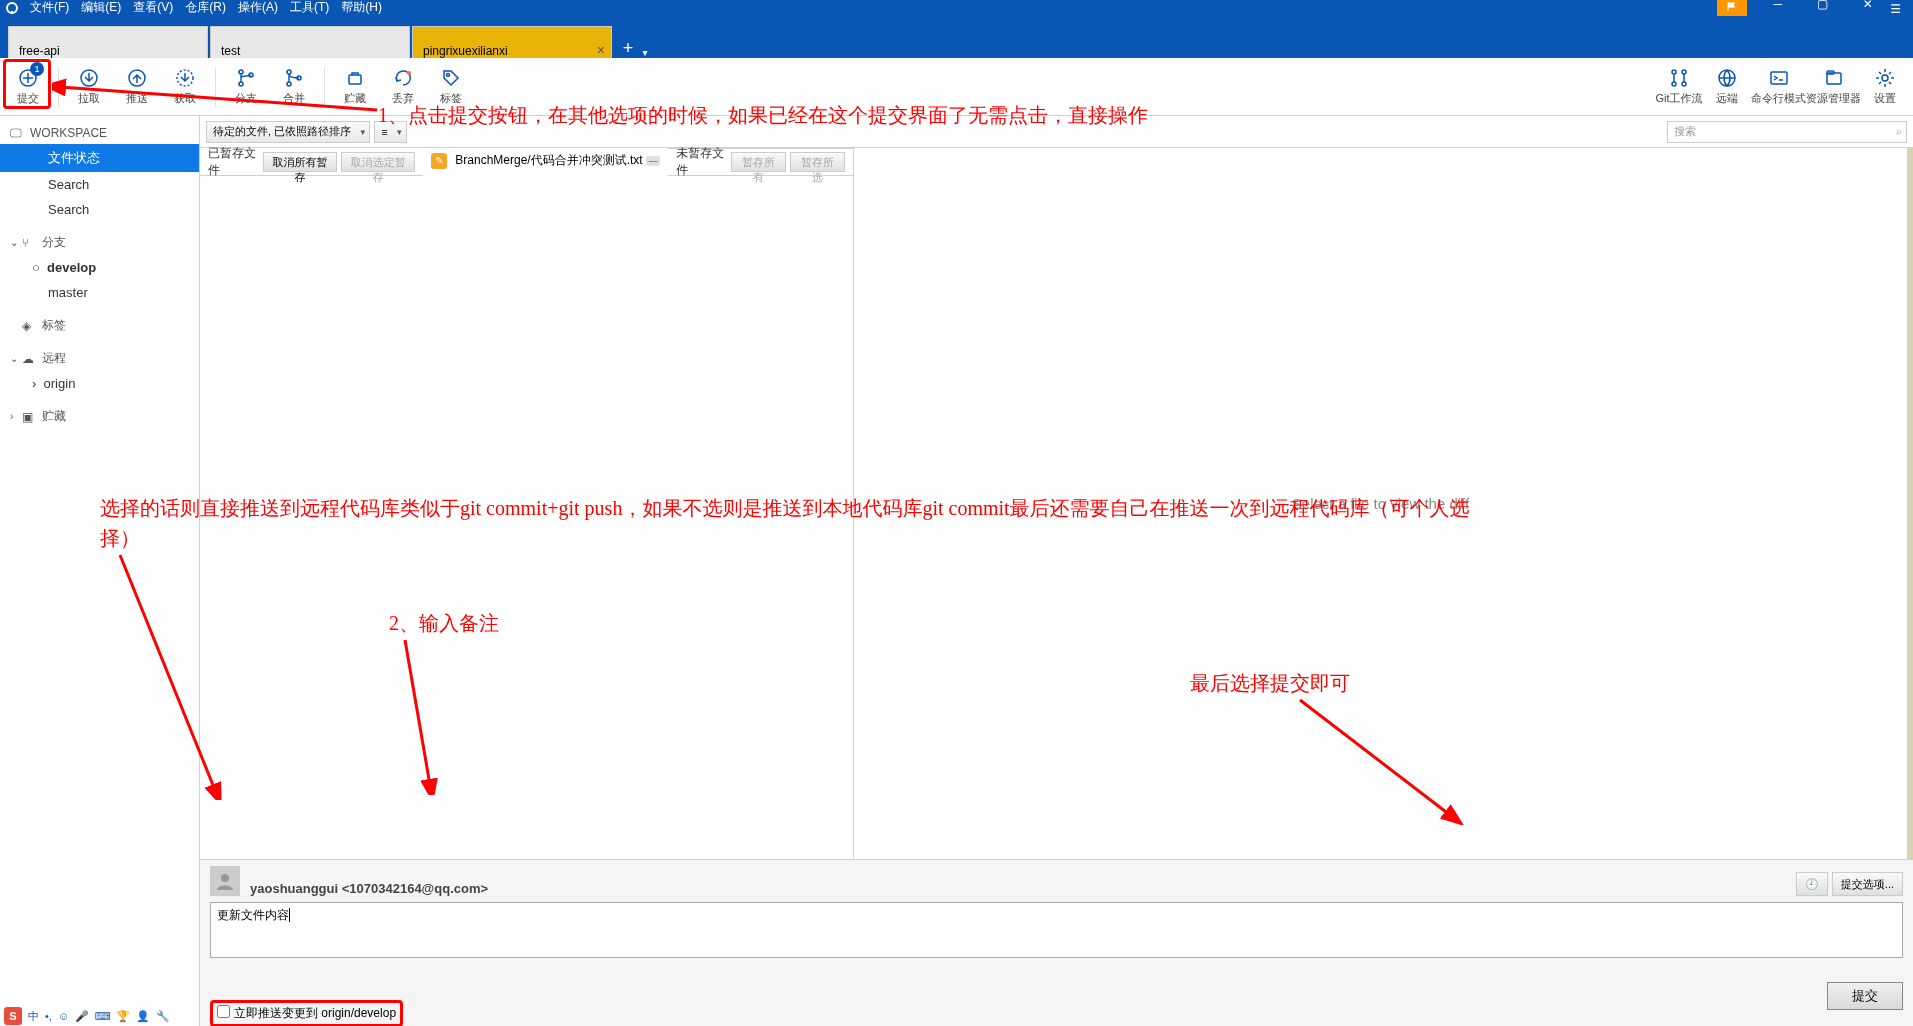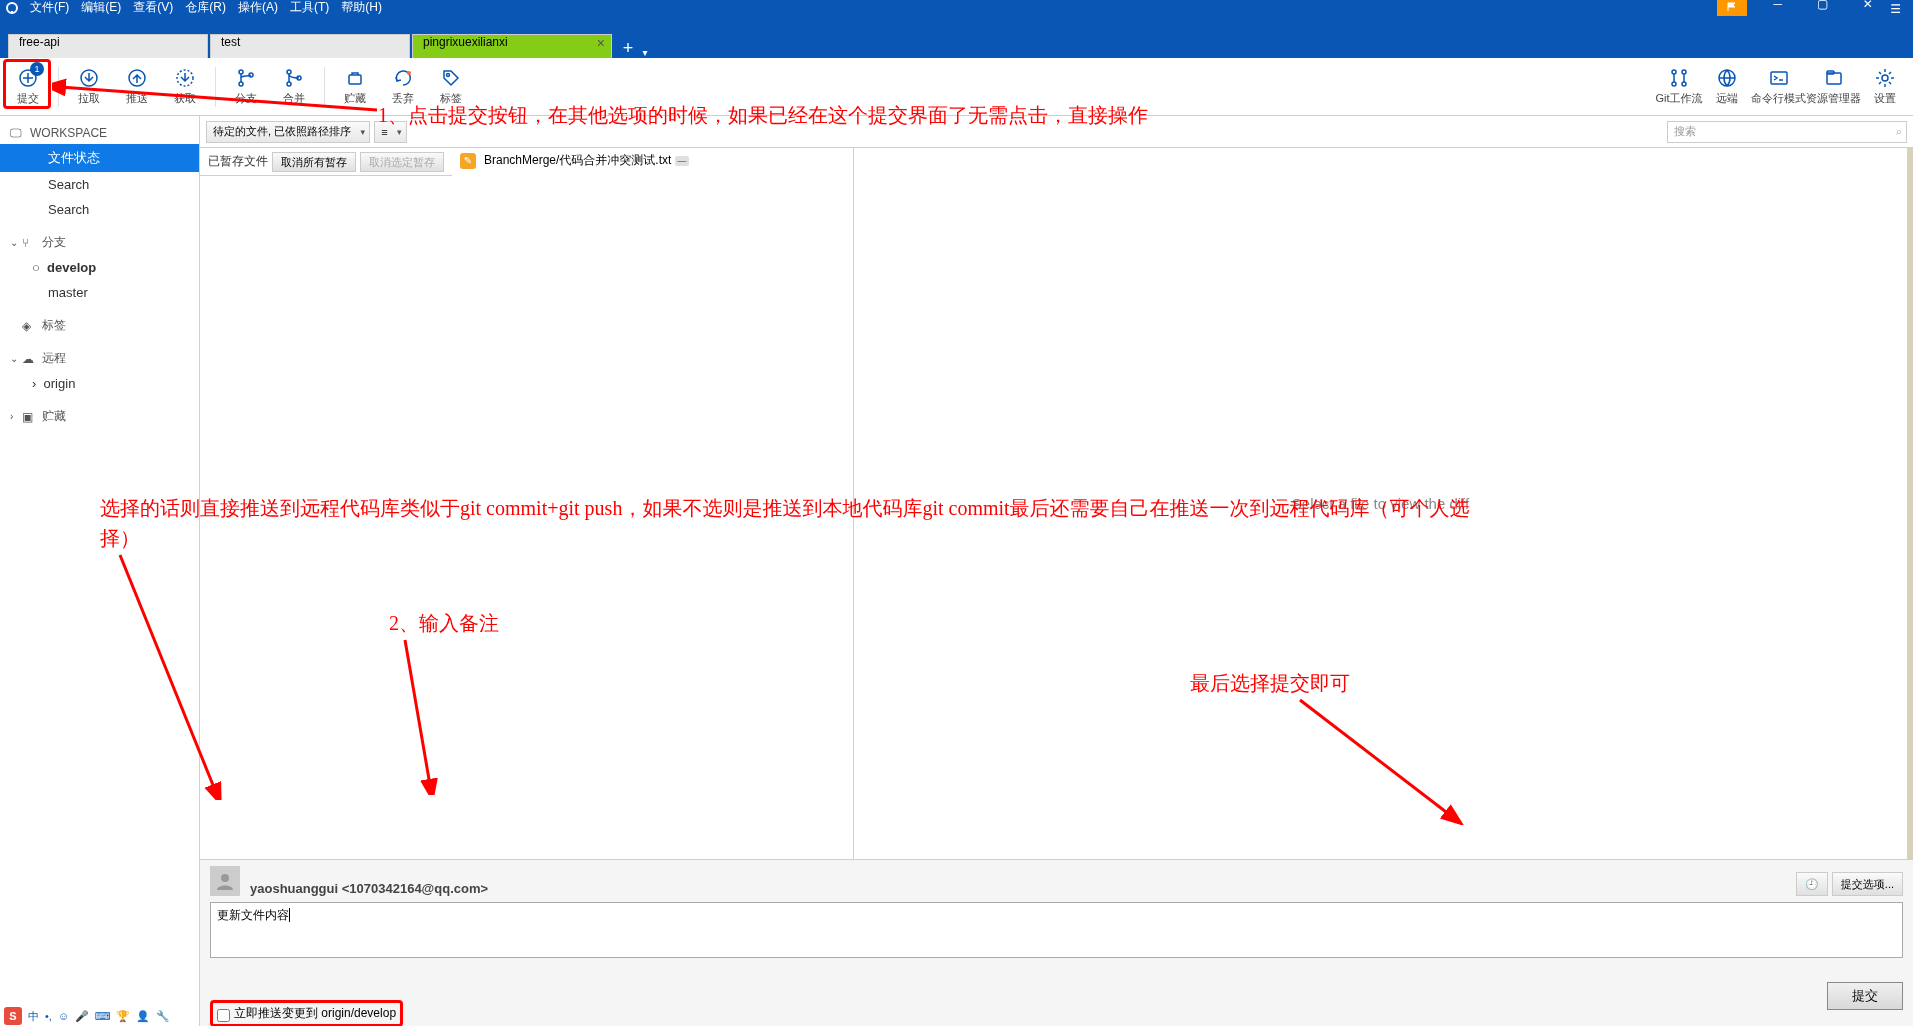--- a/index.html
+++ b/index.html
@@ -5,22 +5,22 @@
 * { margin: 0; padding: 0; box-sizing: border-box; font-family: "Microsoft YaHei", Arial, sans-serif; }
 body { width: 1913px; height: 1026px; overflow: hidden; background: #fff; position: relative; }
 .titlebar { height: 25px; background: #0956b5; display: flex; align-items: flex-end; color: #fff; font-size: 12px; padding: 16px 4px; }
 .titlebar .logo { width: 16px; height: 16px; margin-right: 4px; display: flex; align-items: center; justify-content: center; }
 .titlebar .menu-item { padding: 0 6px; cursor: pointer; }
 .titlebar .spacer { flex: 1; }
 .titlebar .win-btn { width: 45px; height: 25px; display: flex; align-items: center; justify-content: center; color: #fff; }
 .titlebar .flag { width: 30px; height: 18px; background: #ff9800; margin: 0 8px; display: flex; align-items: center; justify-content: center; }
 .titlebar .hamburger { margin-right: 8px; }
 .tabbar { height: 26px; background: #0956b5; display: flex; align-items: flex-end; padding: 0 8px; }
-.tab { height: 24px; background: #e8e8e8; border: 1px solid #ccc; border-bottom: none; min-width: 200px; padding: 0 10px; display: flex; align-items: flex-start; font-size: 12px; margin-right: 2px; position: relative; }
-.tab.active { background: #84cc16; }
+.tab { height: 32px; background: #e8e8e8; border: 1px solid #ccc; border-bottom: none; min-width: 200px; padding: 0 10px; display: flex; align-items: flex-end; font-size: 12px; margin-right: 2px; position: relative; }
+.tab.active { background: #eab308; }
 .tab .close { position: absolute; right: 6px; font-size: 14px; color: #555; }
 .tab-add { width: 20px; height: 20px; color: #fff; font-size: 18px; display: flex; align-items: center; justify-content: center; margin-left: 4px; }
 .tab-drop { width: 14px; color: #fff; font-size: 10px; display: flex; align-items: center; justify-content: center; }
 .toolbar { height: 58px; background: #fff; border-bottom: 1px solid #d0d0d0; display: flex; align-items: center; padding: 0 4px; position: relative; }
 .tool-btn { display: flex; flex-direction: column; align-items: center; justify-content: center; min-width: 48px; height: 54px; font-size: 11px; color: #444; position: relative; }
 .tool-btn .ico { width: 22px; height: 22px; margin-bottom: 2px; display: flex; align-items: center; justify-content: center; }
 .tool-btn .ico svg { stroke: #0956b5; fill: none; stroke-width: 1.5; }
 .tool-sep { width: 1px; height: 40px; background: #e0e0e0; margin: 0 6px; }
 .commit-highlight { position: absolute; top: 59px; left: 3px; width: 48px; height: 50px; border: 3px solid #ff0000; border-radius: 4px; pointer-events: none; z-index: 10; }
 .badge { position: absolute; top: 2px; right: 8px; background: #0956b5; color: #fff; border-radius: 50%; width: 14px; height: 14px; font-size: 9px; display: flex; align-items: center; justify-content: center; }
@@ -50,21 +50,21 @@
 .file-row { display: flex; align-items: center; padding: 4px 8px; font-size: 12px; }
 .file-row .ficon { width: 16px; height: 16px; background: #f5a623; border-radius: 3px; margin-right: 8px; display: flex; align-items: center; justify-content: center; color: #fff; font-size: 10px; }
 .file-row .spacer { flex: 1; }
 .file-row .more { width: 14px; height: 10px; background: #e0e0e0; border-radius: 2px; color: #555; font-size: 9px; display: flex; align-items: center; justify-content: center; }
 .commit-area { border-top: 1px solid #d0d0d0; background: #f5f5f5; }
 .commit-header { display: flex; align-items: flex-end; padding: 6px 10px; font-size: 13px; color: #444; }
 .avatar { width: 30px; height: 30px; background: #ccc; margin-right: 10px; display: flex; align-items: center; justify-content: center; }
 .commit-spacer { flex: 1; }
 .commit-msg { margin: 0 10px; border: 1px solid #aaa; background: #fff; height: 56px; padding: 4px 6px; font-size: 12px; }
 .commit-footer { display: flex; align-items: center; padding: 6px 10px; font-size: 12px; }
-.push-opt { display: flex; align-items: flex-end; gap: 4px; border: 3px solid #ff0000; padding: 2px 4px; border-radius: 4px; margin-top: 36px; }
+.push-opt { display: flex; align-items: flex-start; gap: 4px; border: 3px solid #ff0000; padding: 2px 4px; border-radius: 4px; margin-top: 36px; }
 .commit-btn { margin-left: auto; border: 1px solid #888; background: linear-gradient(#f0f0f0,#d8d8d8); padding: 4px 24px; font-size: 13px; }
 .annotation { position: absolute; color: #ff0000; font-size: 20px; font-family: "Microsoft YaHei"; pointer-events: none; z-index: 20; white-space: nowrap; }
 .arrow { position: absolute; pointer-events: none; z-index: 15; }
 .taskbar { position: absolute; bottom: 0; left: 0; height: 20px; display: flex; align-items: center; gap: 6px; padding: 0 4px; font-size: 11px; color: #0956b5; }
 .taskbar .s-icon { width: 18px; height: 18px; background: #e74c3c; color: #fff; border-radius: 3px; display: flex; align-items: center; justify-content: center; font-weight: bold; }
 </style>
 </head>
 <body>
 
 <div class="titlebar">
@@ -318,20 +318,26 @@
           <button class="btn-hdr"><span>取消所有暂存</span></button>
           <button class="btn-hdr disabled"><span>取消选定暂存</span></button>
         </div>
         <div class="file-list" style="flex:0 0 245px;">
           <div class="file-row">
             <span class="ficon">✎</span>
             <span>BranchMerge/代码合并冲突测试.txt</span>
             <span class="spacer"></span>
             <span class="more">—</span>
           </div>
+        </div>
+        <div class="pane-header" style="border-top:1px solid #d0d0d0;">
+          <span>未暂存文件</span>
+          <span class="spacer"></span>
+          <button class="btn-hdr disabled"><span>暂存所有</span></button>
+          <button class="btn-hdr disabled"><span>暂存所选</span></button>
         </div>
         <div class="file-list"></div>
       </div>
       <div class="right-pane">
         <span>Select a file to view the diff</span>
       </div>
     </div>
 
     <div class="commit-area">
       <div class="commit-header">

